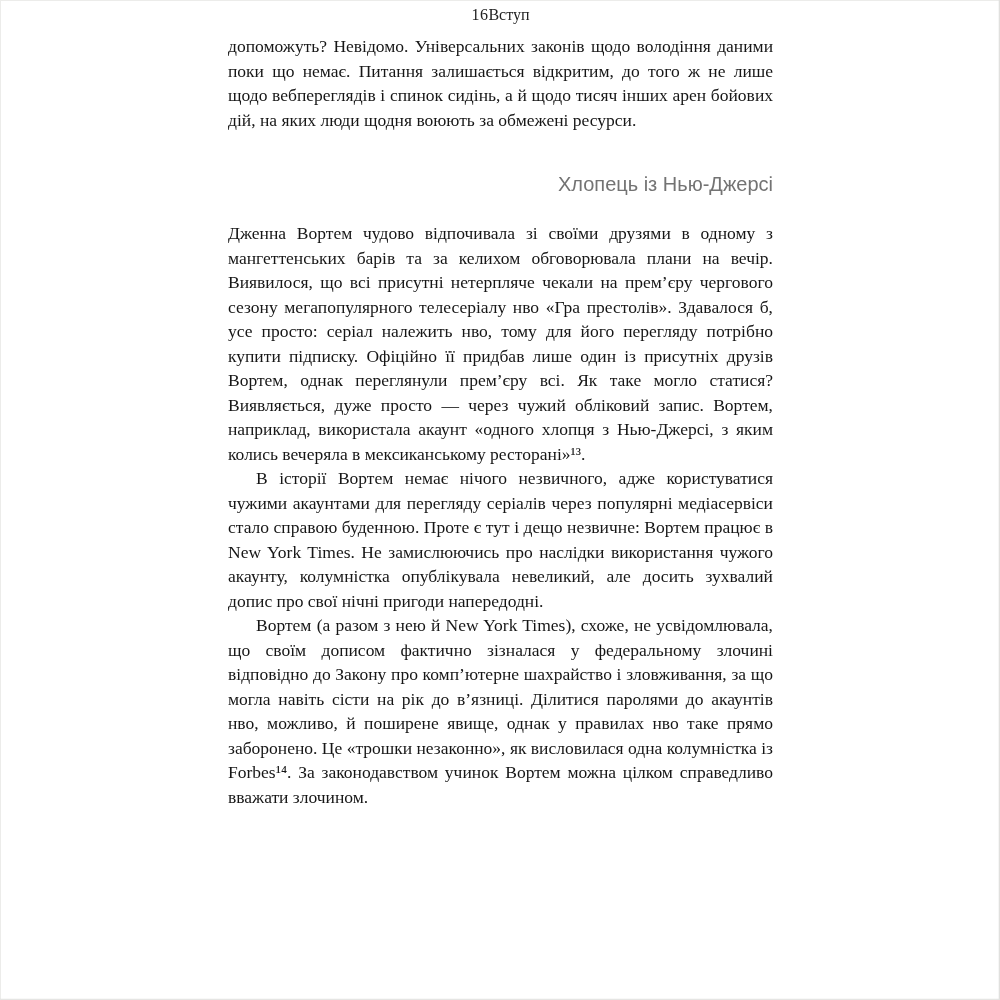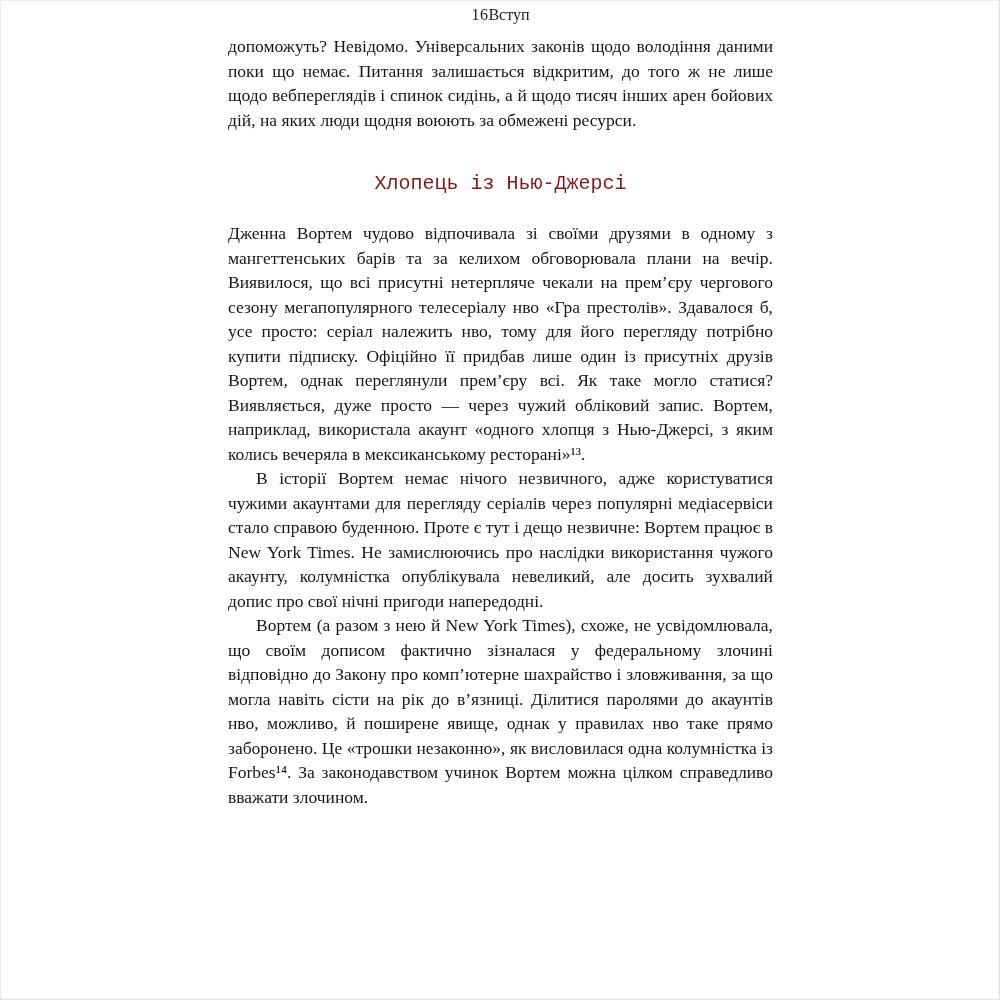--- a/index.html
+++ b/index.html
@@ -45,28 +45,28 @@
     color: #161616;
   }
   .para {
     margin: 0;
     hyphens: auto;
   }
   .para.indent {
     text-indent: 28px;
   }
   .section-heading {
-    font-family: Liberation Mono, monospace;
+    font-family: Liberation Sans, sans-serif;
     font-weight: normal;
     font-size: 20px;
     line-height: 24px;
     margin: 40px 0 25px 0;
-    text-align: center;
+    text-align: right;
     text-indent: 0;
-    color: #7f1d1d;
+    color: #737373;
   }
   .page-edge-right {
     position: absolute;
     top: 0;
     right: 0;
     width: 2px;
     height: 100%;
     background: linear-gradient(to left, #dcdcda, rgba(255,255,255,0));
   }
   .page-edge-bottom {

